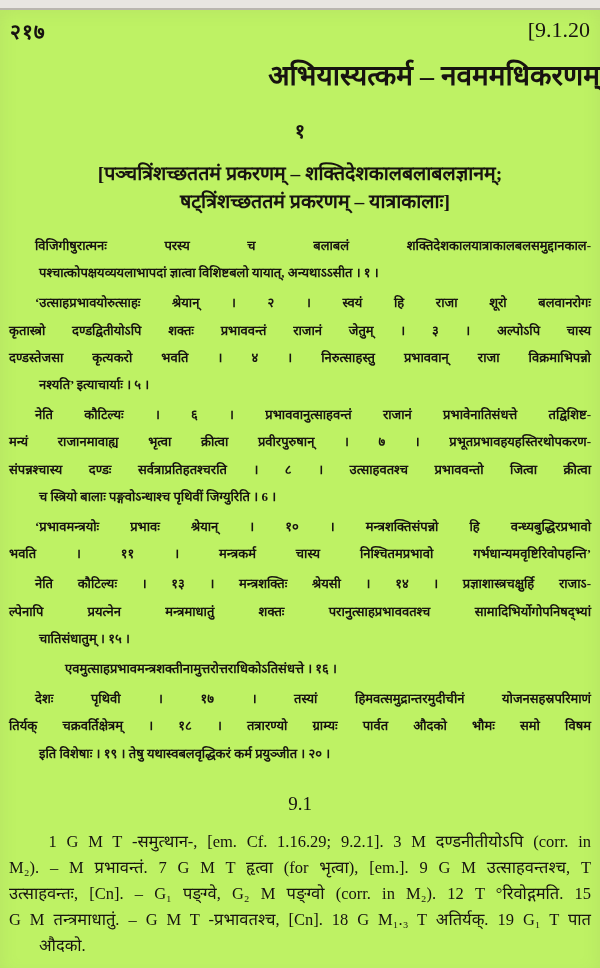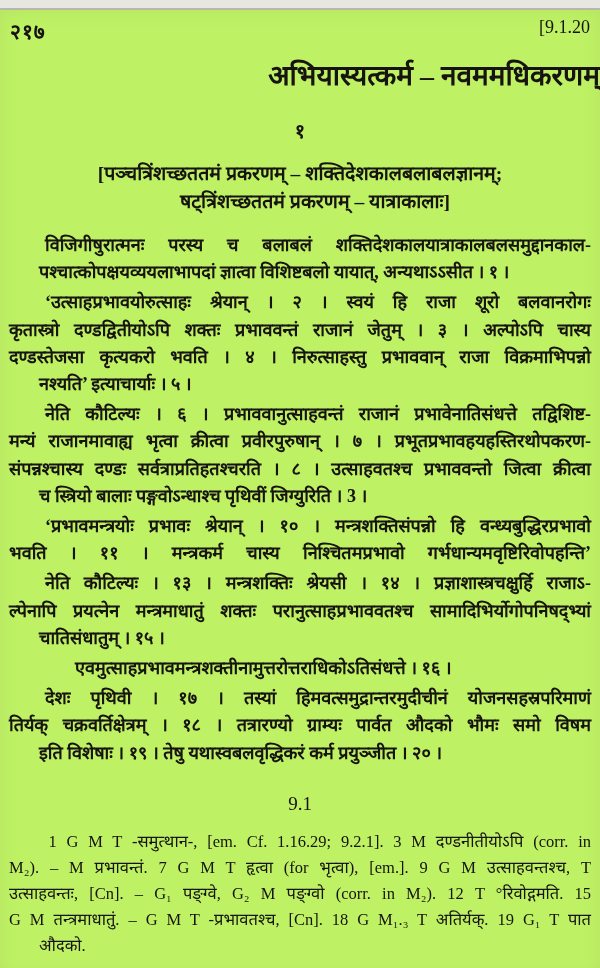--- a/index.html
+++ b/index.html
@@ -25,21 +25,21 @@
     justify-content: space-between;
     align-items: flex-start;
     padding: 7px 8px 0 10px;
   }
   .page-number {
     font-size: 21px;
     font-weight: bold;
     letter-spacing: 1px;
   }
   .sutra-ref {
-    font-size: 18px;
+    font-size: 22px;
     padding-right: 2px;
   }
   .page-title {
     margin: 14px 0 0 0;
     text-align: right;
     font-size: 28px;
     font-weight: bold;
     line-height: 34px;
   }
   .chapter-number {
@@ -55,21 +55,21 @@
     line-height: 28px;
   }
   .prakarana .tline,
   .prakarana .tline.tlast {
     text-align: center;
     text-align-last: center;
     text-indent: 0;
   }
   .body-text {
     margin: 16px 9px 0 9px;
-    font-size: 18px;
+    font-size: 13px;
     font-weight: bold;
     line-height: 27.2px;
   }
   .para { margin: 0 0 3px 0; }
   .tline {
     text-align: justify;
     text-align-last: justify;
   }
   .tline.tlast {
     text-align-last: left;
@@ -129,21 +129,21 @@
     <div class="para" data-name="paragraph-sutra-2-5">
         <div class="tline" data-name="text-line">‘उत्साहप्रभावयोरुत्साहः श्रेयान् । २ ।  स्वयं हि राजा शूरो बलवानरोगः</div>
         <div class="tline" data-name="text-line">कृतास्त्रो दण्डद्वितीयोऽपि शक्तः प्रभाववन्तं राजानं जेतुम् । ३ ।  अल्पोऽपि चास्य</div>
         <div class="tline" data-name="text-line">दण्डस्तेजसा कृत्यकरो भवति । ४ ।  निरुत्साहस्तु प्रभाववान् राजा विक्रमाभिपन्नो</div>
         <div class="tline tlast" data-name="text-line">नश्यति’ इत्याचार्याः । ५ ।</div>
       </div>
     <div class="para" data-name="paragraph-sutra-6-9">
         <div class="tline" data-name="text-line">नेति कौटिल्यः । ६ ।  प्रभाववानुत्साहवन्तं राजानं प्रभावेनातिसंधत्ते तद्विशिष्ट-</div>
         <div class="tline" data-name="text-line">मन्यं राजानमावाह्य भृत्वा क्रीत्वा प्रवीरपुरुषान् । ७ ।  प्रभूतप्रभावहयहस्तिरथोपकरण-</div>
         <div class="tline" data-name="text-line">संपन्नश्चास्य दण्डः सर्वत्राप्रतिहतश्चरति । ८ ।  उत्साहवतश्च प्रभाववन्तो जित्वा क्रीत्वा</div>
-        <div class="tline tlast" data-name="text-line">च स्त्रियो बालाः पङ्गवोऽन्धाश्च पृथिवीं जिग्युरिति । 3 ।</div>
+        <div class="tline tlast" data-name="text-line">च स्त्रियो बालाः पङ्गवोऽन्धाश्च पृथिवीं जिग्युरिति । 6 ।</div>
       </div>
     <div class="para" data-name="paragraph-sutra-10-12">
         <div class="tline" data-name="text-line">‘प्रभावमन्त्रयोः प्रभावः श्रेयान् । १० ।  मन्त्रशक्तिसंपन्नो हि वन्ध्यबुद्धिरप्रभावो</div>
         <div class="tline" data-name="text-line">भवति । ११ ।  मन्त्रकर्म चास्य निश्चितमप्रभावो गर्भधान्यमवृष्टिरिवोपहन्ति’</div>
       </div>
     <div class="para" data-name="paragraph-sutra-13-15">
         <div class="tline" data-name="text-line">नेति कौटिल्यः । १३ ।  मन्त्रशक्तिः श्रेयसी । १४ ।  प्रज्ञाशास्त्रचक्षुर्हि राजाऽ-</div>
         <div class="tline" data-name="text-line">ल्पेनापि प्रयत्नेन मन्त्रमाधातुं शक्तः परानुत्साहप्रभाववतश्च सामादिभिर्योगोपनिषद्भ्यां</div>
         <div class="tline tlast" data-name="text-line">चातिसंधातुम् । १५ ।</div>
       </div>

